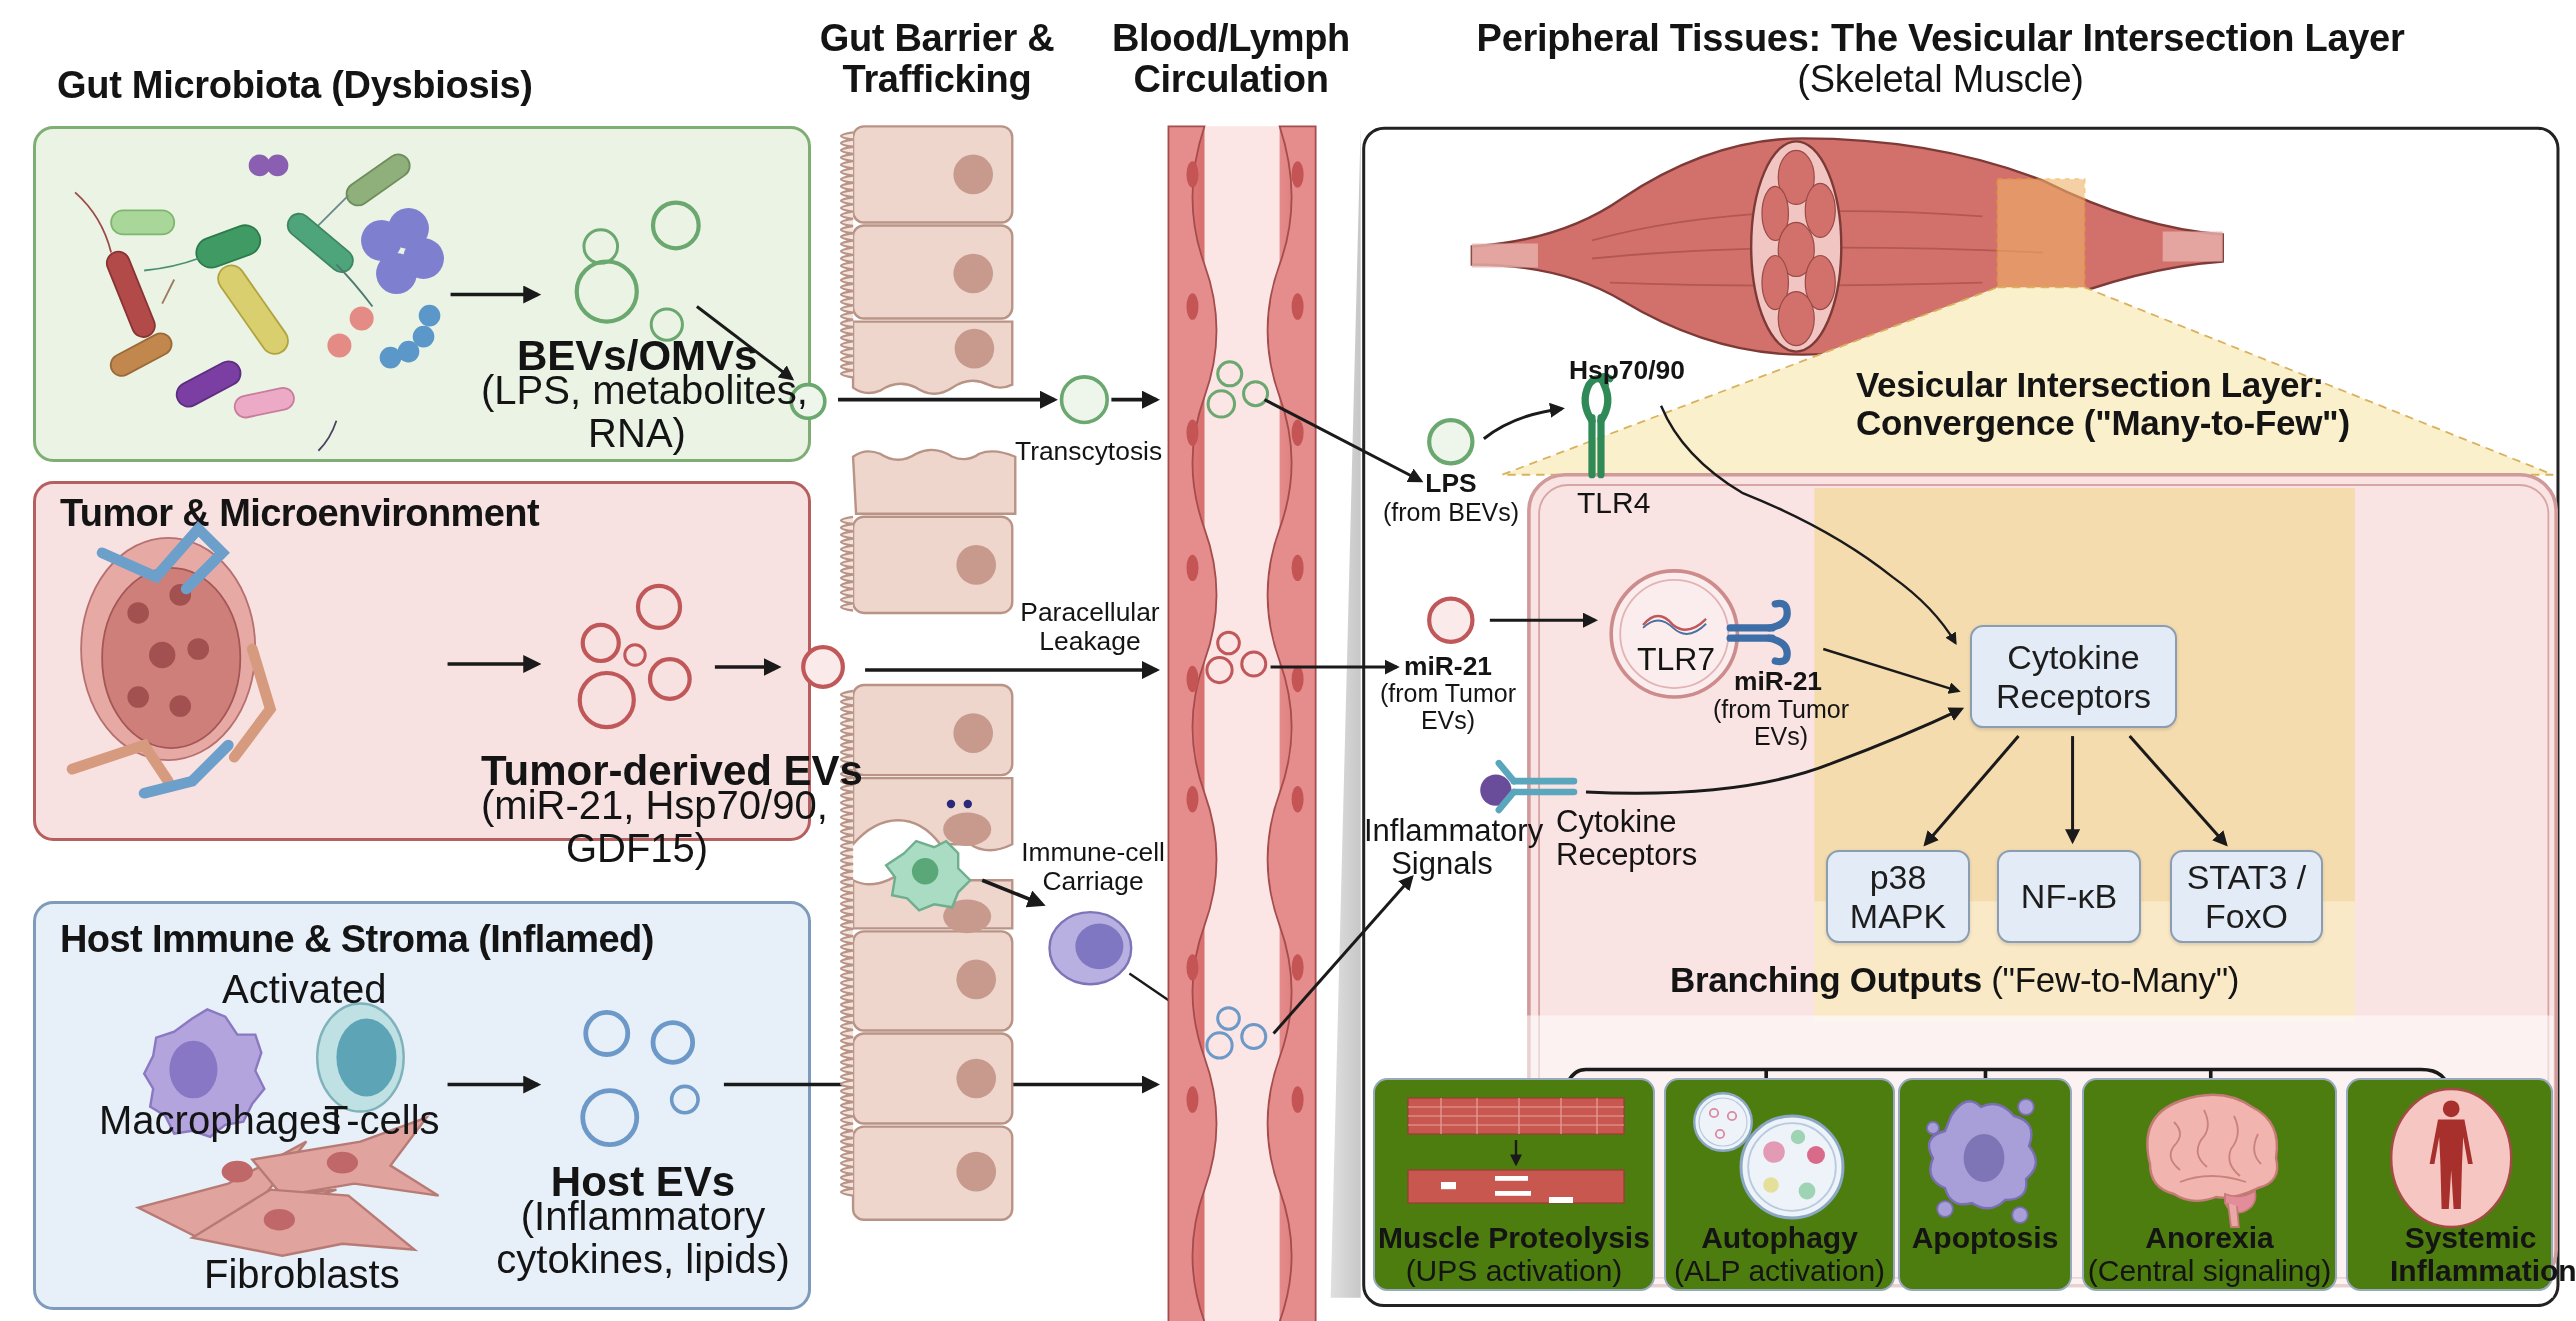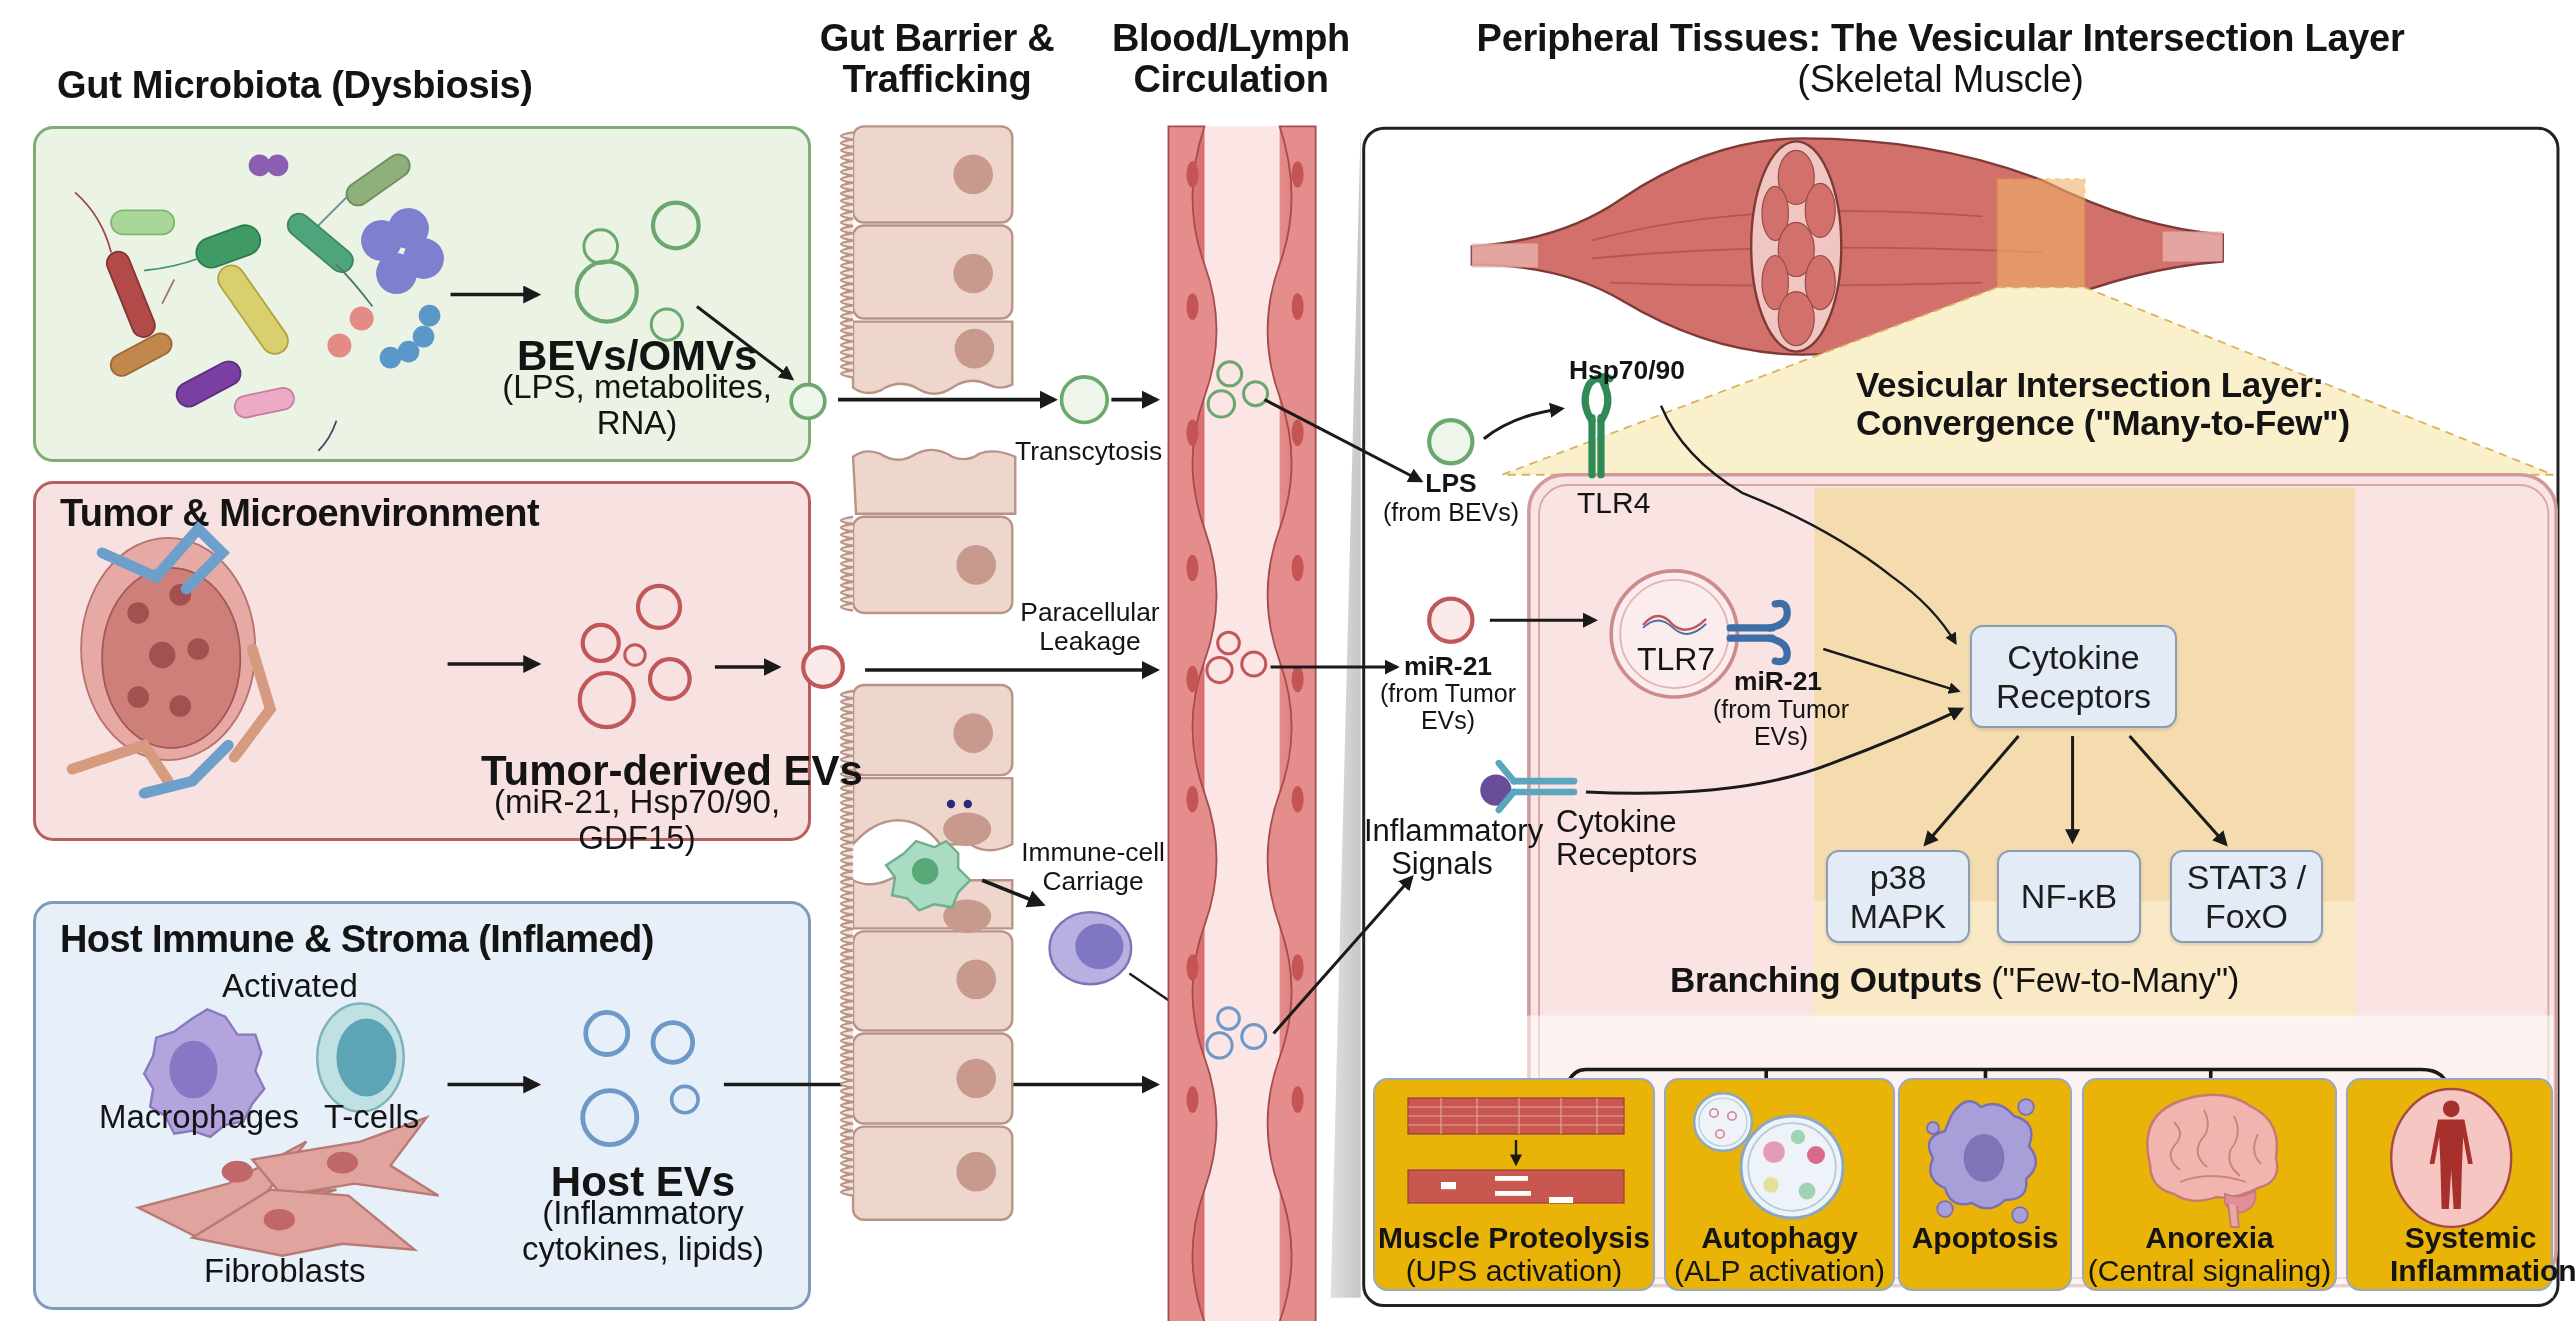--- a/index.html
+++ b/index.html
@@ -3,28 +3,28 @@
 <meta charset="utf-8">
 <style>
   html, body { margin:0; padding:0; }
   body { width:2576px; height:1322px; position:relative; background:#ffffff; overflow:hidden;
          font-family:"Liberation Sans", "DejaVu Sans", sans-serif; color:#141414; }
   .t { position:absolute; white-space:nowrap; line-height:1.08; }
   .c { text-align:center; }
   .b { font-weight:bold; }
   .h-col { font-size:38px; font-weight:bold; text-align:center; letter-spacing:-0.3px; }
   .h-box { font-size:38px; font-weight:bold; letter-spacing:-0.6px; }
-  .lab { font-size:33px; }
+  .lab { font-size:40px; }
   .lab-sm { font-size:26.4px; }
   .lab-b { font-size:42px; font-weight:bold; }
   .box { position:absolute; border-radius:20.4px; box-sizing:border-box; }
   .node { position:absolute; box-sizing:border-box; background:#e3ecf6; border:2.4px solid #8b9db3;
           border-radius:13.2px; display:flex; align-items:center; justify-content:center; text-align:center;
           font-size:34px; line-height:1.12; color:#1d1d1d; box-shadow:0 1.8px 3.6px rgba(0,0,0,0.12); }
-  .outbox { position:absolute; box-sizing:border-box; background:#eab308; border:2.4px solid #97a9bd;
+  .outbox { position:absolute; box-sizing:border-box; background:#4d7c0f; border:2.4px solid #97a9bd;
             border-radius:14.4px; }
   .outlab { position:absolute; left:0; right:0; text-align:center; font-size:30px; line-height:1.1; }
   .outlab .b { display:block; font-size:30px; }
   svg { position:absolute; overflow:visible; }
 </style>
 </head>
 <body>
 
 <div class="t h-col" style="left:57px; top:65px; text-align:left;">Gut Microbiota (Dysbiosis)</div>
 <div class="t h-col" style="left:805px; top:18px; width:264px;">

